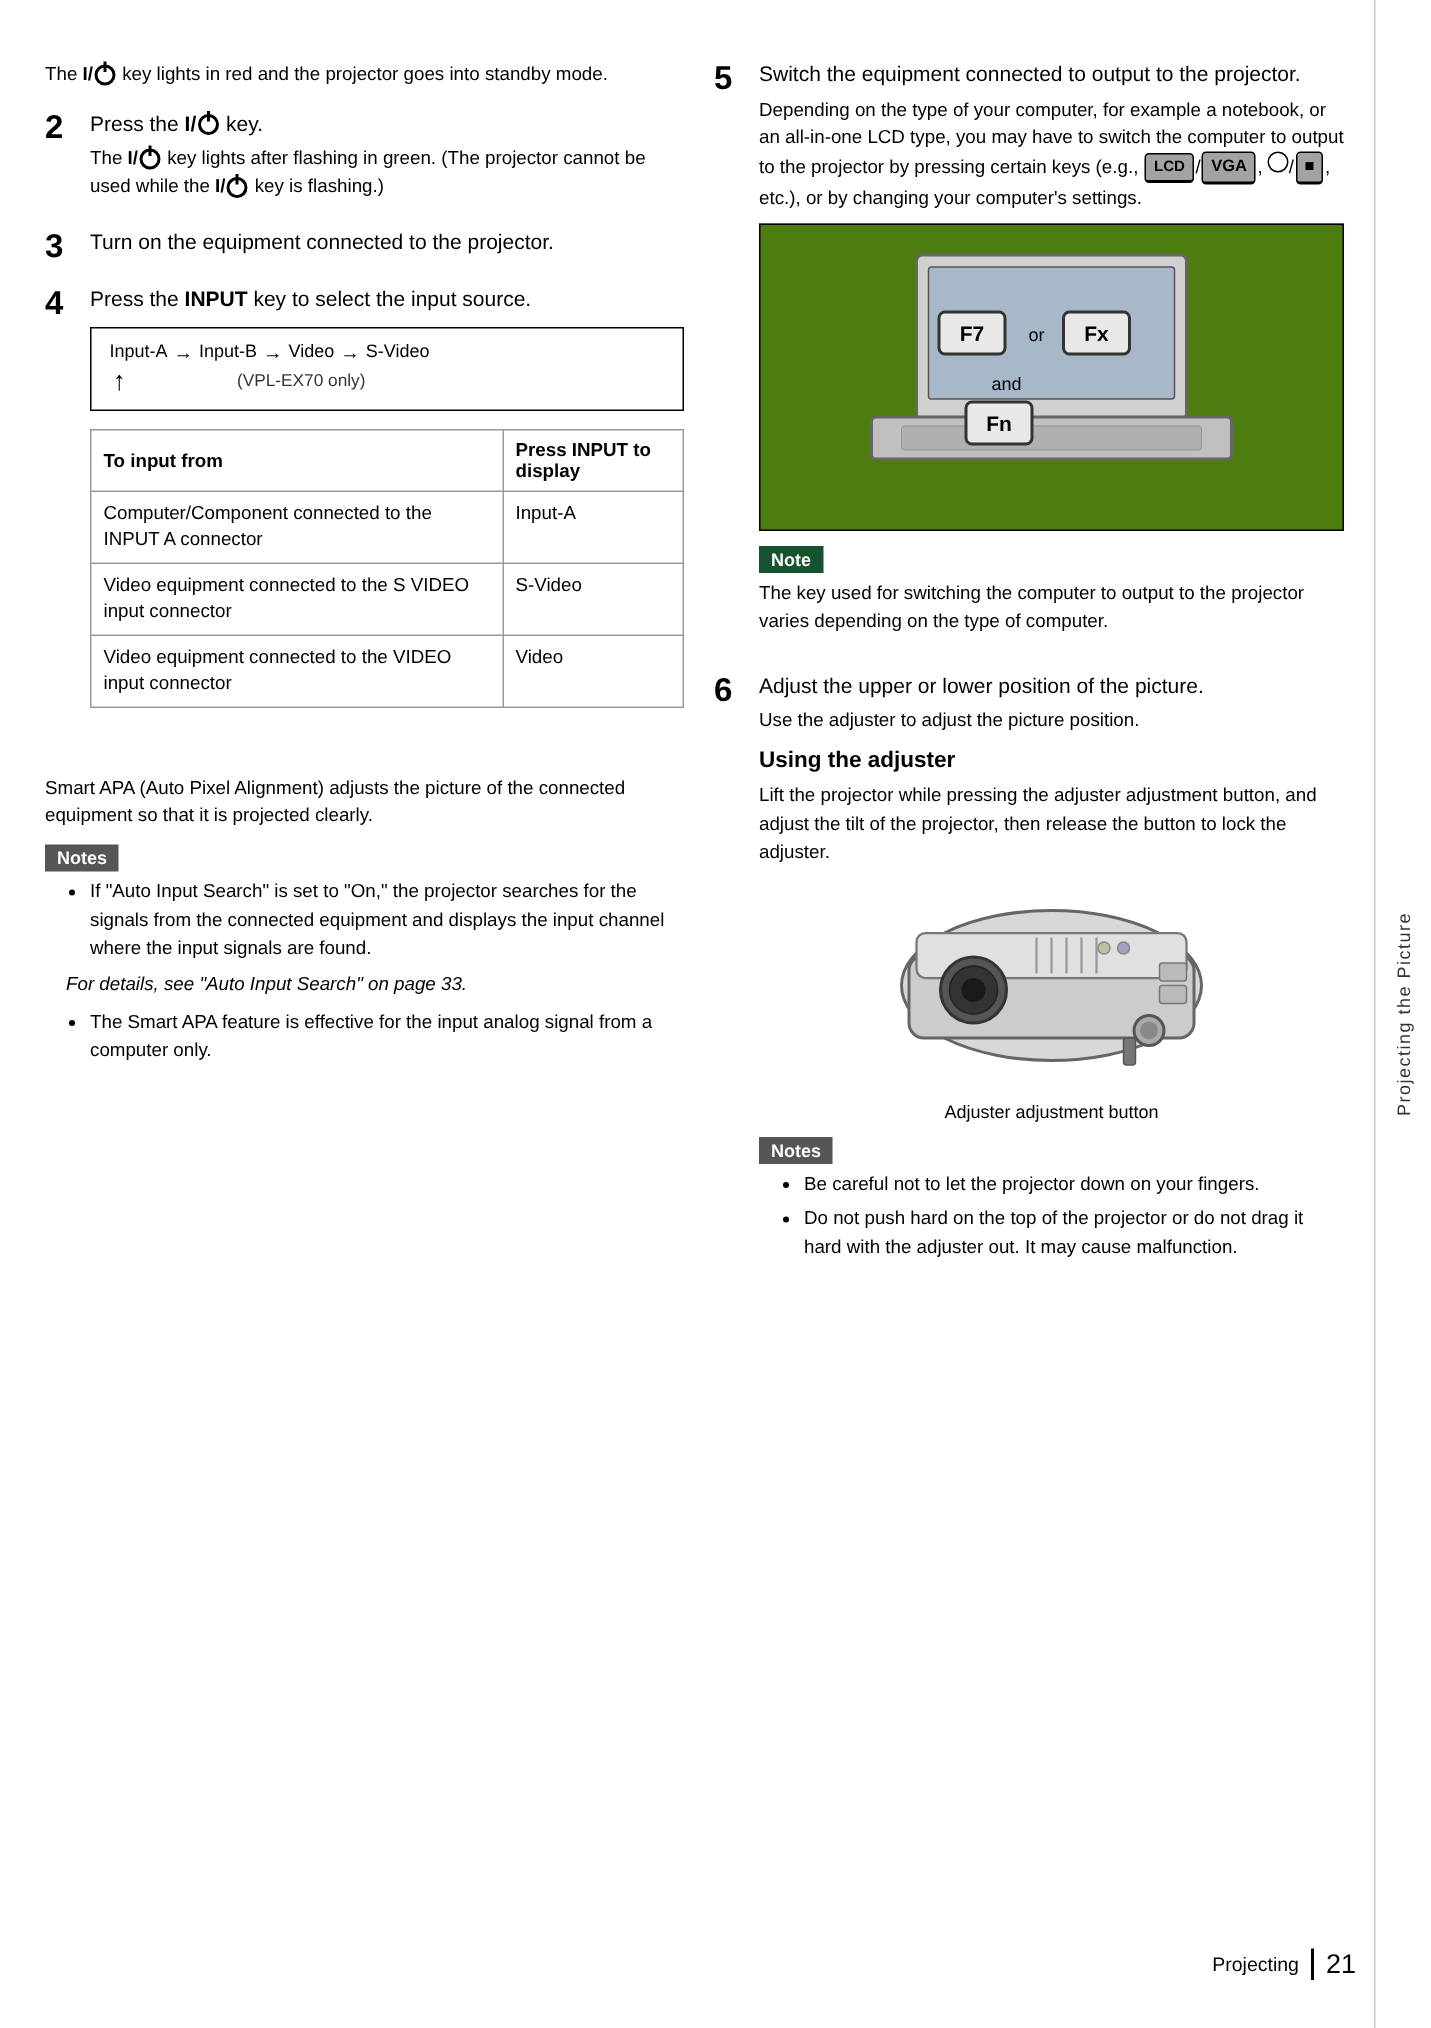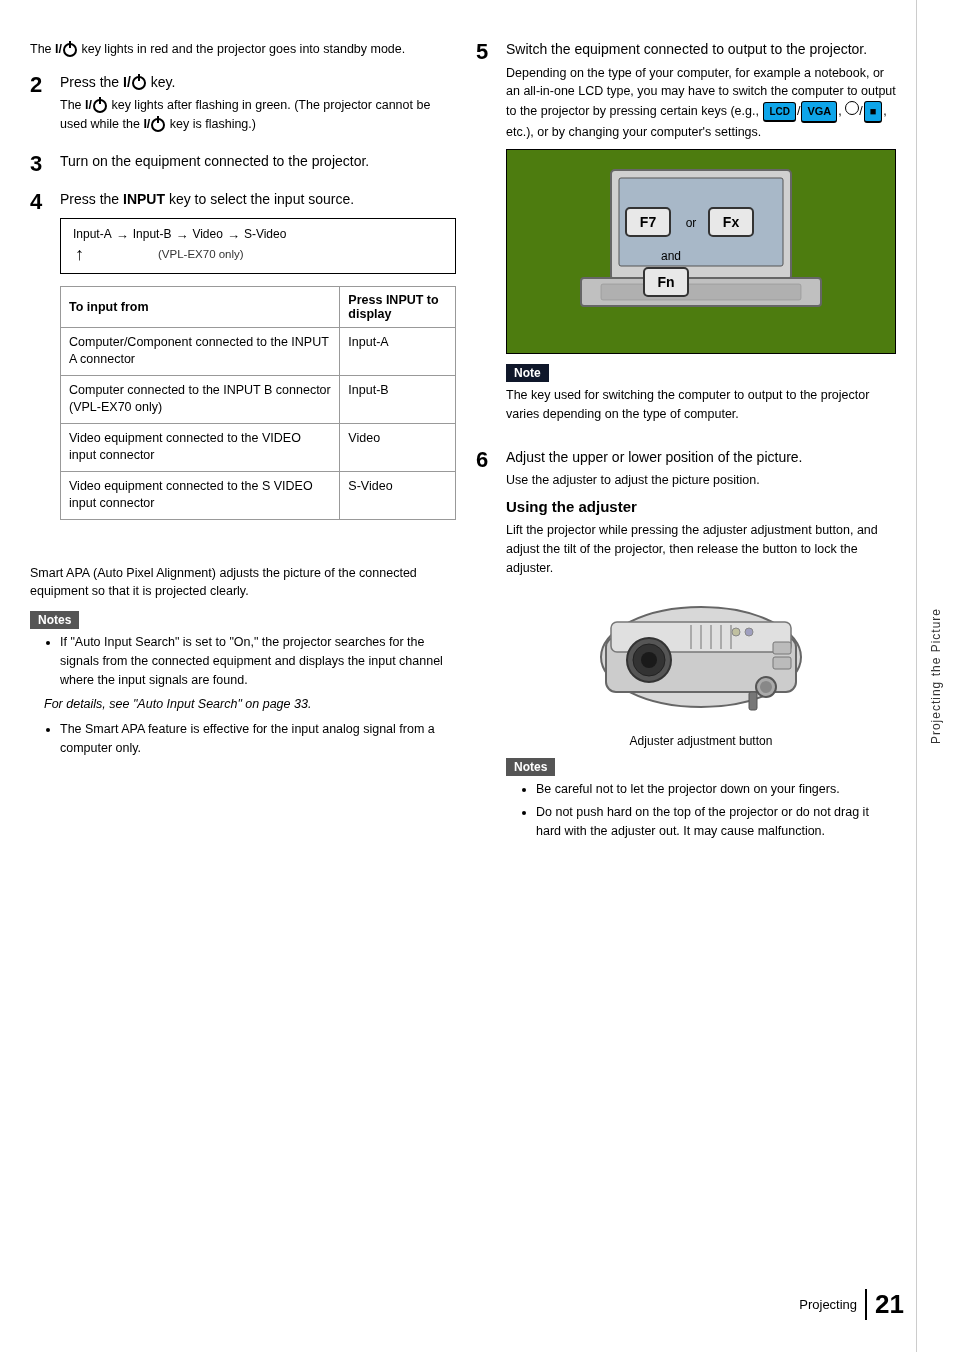--- a/index.html
+++ b/index.html
@@ -143,21 +143,21 @@
     .notes-label {
       background: #555;
       color: #fff;
       font-size: 12px;
       font-weight: bold;
       padding: 2px 8px;
       display: inline-block;
       margin-bottom: 4px;
     }
     .note-label {
-      background: #0f172a;
+      background: #14532d;
       color: #fff;
       font-size: 12px;
       font-weight: bold;
       padding: 2px 8px;
       display: inline-block;
       margin-bottom: 4px;
       text-align: center;
     }
     .notes-content {
       font-size: 12.5px;
@@ -184,21 +184,21 @@
     }
     
     .key-box {
       display: inline-block;
       border: 1px solid #000;
       border-bottom: 2px solid #000;
       border-radius: 3px;
       padding: 1px 5px;
       font-size: 11px;
       font-weight: bold;
-      background: #0ea5e9;
+      background: #a3a3a3;
       margin: 0 1px;
       vertical-align: middle;
     }
     .key-lcd {
       font-size: 10px;
     }
     
     .adjuster-diagram {
       margin: 10px 0;
       text-align: center;
@@ -213,22 +213,22 @@
       bottom: 32px;
       right: 50px;
       display: flex;
       align-items: center;
       gap: 8px;
     }
     .footer-text {
       font-size: 13px;
     }
     .footer-page {
-      font-size: 26px;
-      font-weight: bold;
+      font-size: 18px;
+      font-weight: normal;
       border-left: 2px solid #000;
       padding-left: 8px;
     }
     .section-heading {
       font-size: 15px;
       font-weight: bold;
       margin-bottom: 6px;
       margin-top: 8px;
     }
     
@@ -297,30 +297,26 @@
                 <th>To input from</th>
                 <th>Press INPUT to display</th>
               </tr>
             </thead>
             <tbody>
               <tr>
                 <td>Computer/Component connected to the INPUT A connector</td>
                 <td>Input-A</td>
               </tr>
               <tr>
-                <td>Computer connected to the INPUT B connector (VPL-EX70 only)</td>
-                <td>Input-B</td>
+                <td>Video equipment connected to the S VIDEO input connector</td>
+                <td>S-Video</td>
               </tr>
               <tr>
                 <td>Video equipment connected to the VIDEO input connector</td>
                 <td>Video</td>
-              </tr>
-              <tr>
-                <td>Video equipment connected to the S VIDEO input connector</td>
-                <td>S-Video</td>
               </tr>
             </tbody>
           </table>
         </div>
       </div>
 
       <div class="smart-apa">Smart APA (Auto Pixel Alignment) adjusts the picture of the connected equipment so that it is projected clearly.</div>
 
       <div class="notes-box">
         <div class="notes-label">Notes</div>

